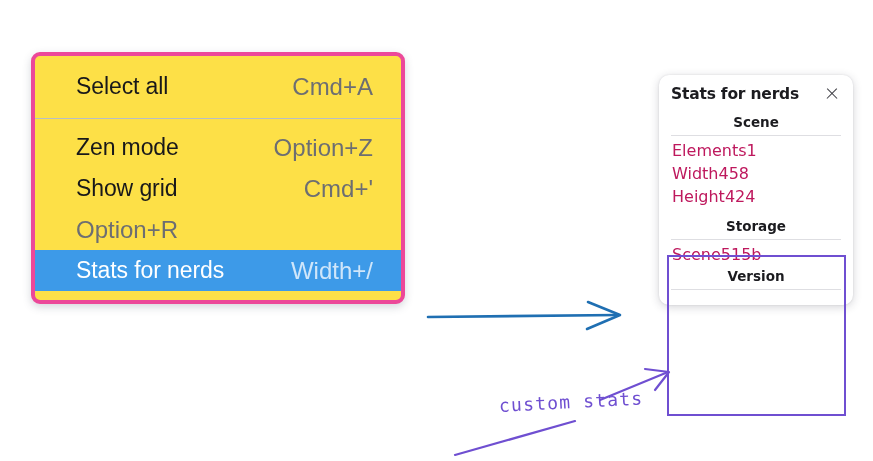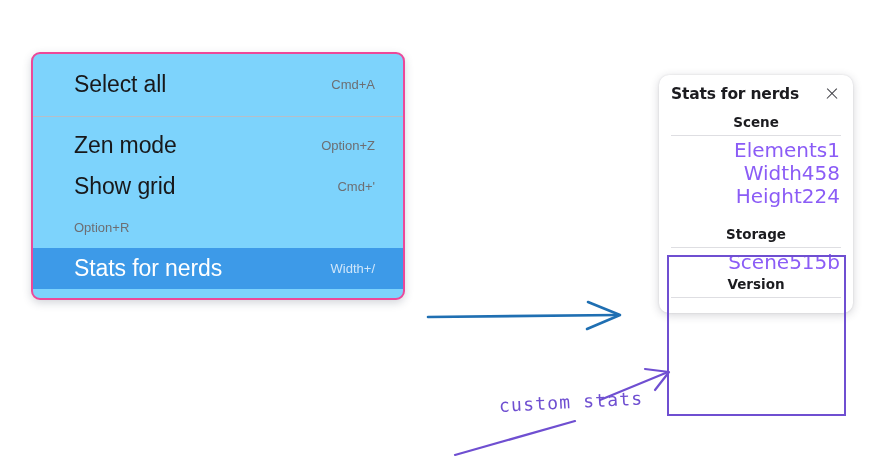--- a/index.html
+++ b/index.html
@@ -15,22 +15,22 @@
     font-family: "Liberation Sans", sans-serif;
     -webkit-font-smoothing: antialiased;
   }
 
   
   #context-menu {
     position: absolute;
     left: 31px;
     top: 52px;
     width: 374px;
-    background: #7dd3fc;
-    border: 2px solid #ec4899;
+    background: #fde047;
+    border: 4px solid #ec4899;
     border-radius: 9px;
     box-shadow: 0 3px 9px rgba(60,70,90,0.22);
     overflow: hidden;
     box-sizing: border-box;
   }
   .menu-group {
     padding: 8px 0 9px 0;
   }
   .menu-group.first { padding: 10px 0 11px 0; }
   .menu-sep {
@@ -47,21 +47,21 @@
     box-sizing: border-box;
     cursor: default;
   }
   .menu-item .label {
     font-size: 23px;
     color: #18181a;
     letter-spacing: -0.1px;
     white-space: nowrap;
   }
   .menu-item .shortcut {
-    font-size: 13px;
+    font-size: 24px;
     color: #6d6e72;
     white-space: nowrap;
   }
   .menu-item.selected {
     background: #3d9ae8;
   }
   .menu-item.selected .label { color: #ffffff; }
   .menu-item.selected .shortcut { color: #cfe6fa; }
 
   
@@ -117,23 +117,23 @@
     padding: 2px 0 5px 0;
   }
   .hr {
     height: 1px;
     background: #dedee2;
     margin: 0 0 3px 0;
   }
   .stat-row {
     display: flex;
     align-items: baseline;
-    justify-content: flex-end;
-    font-size: 20px;
-    color: #8b5cf6;
+    justify-content: flex-start;
+    font-size: 16px;
+    color: #be185d;
     padding: 3px 1px;
     line-height: 17px;
   }
   .stat-row .k { white-space: nowrap; }
   .stat-row .v { white-space: nowrap; }
   .single-row {
     font-size: 14px;
     color: #3c3c42;
     padding: 4px 1px 2px 1px;
     line-height: 17px;
@@ -219,25 +219,25 @@
     <div class="stat-row">
       <span class="k">Elements</span>
       <span class="v">1</span>
     </div>
     <div class="stat-row">
       <span class="k">Width</span>
       <span class="v">458</span>
     </div>
     <div class="stat-row">
       <span class="k">Height</span>
-      <span class="v">224</span>
-    </div>
-  </div>
-
-  <div style="margin-top:16px;">
+      <span class="v">424</span>
+    </div>
+  </div>
+
+  <div style="margin-top:8px;">
     <div class="section-title">Storage</div>
     <div class="hr"></div>
     <div class="stat-row">
       <span class="k">Scene</span>
       <span class="v">515b</span>
     </div>
   </div>
 
   <div style="">
     <div class="section-title">Version</div>

